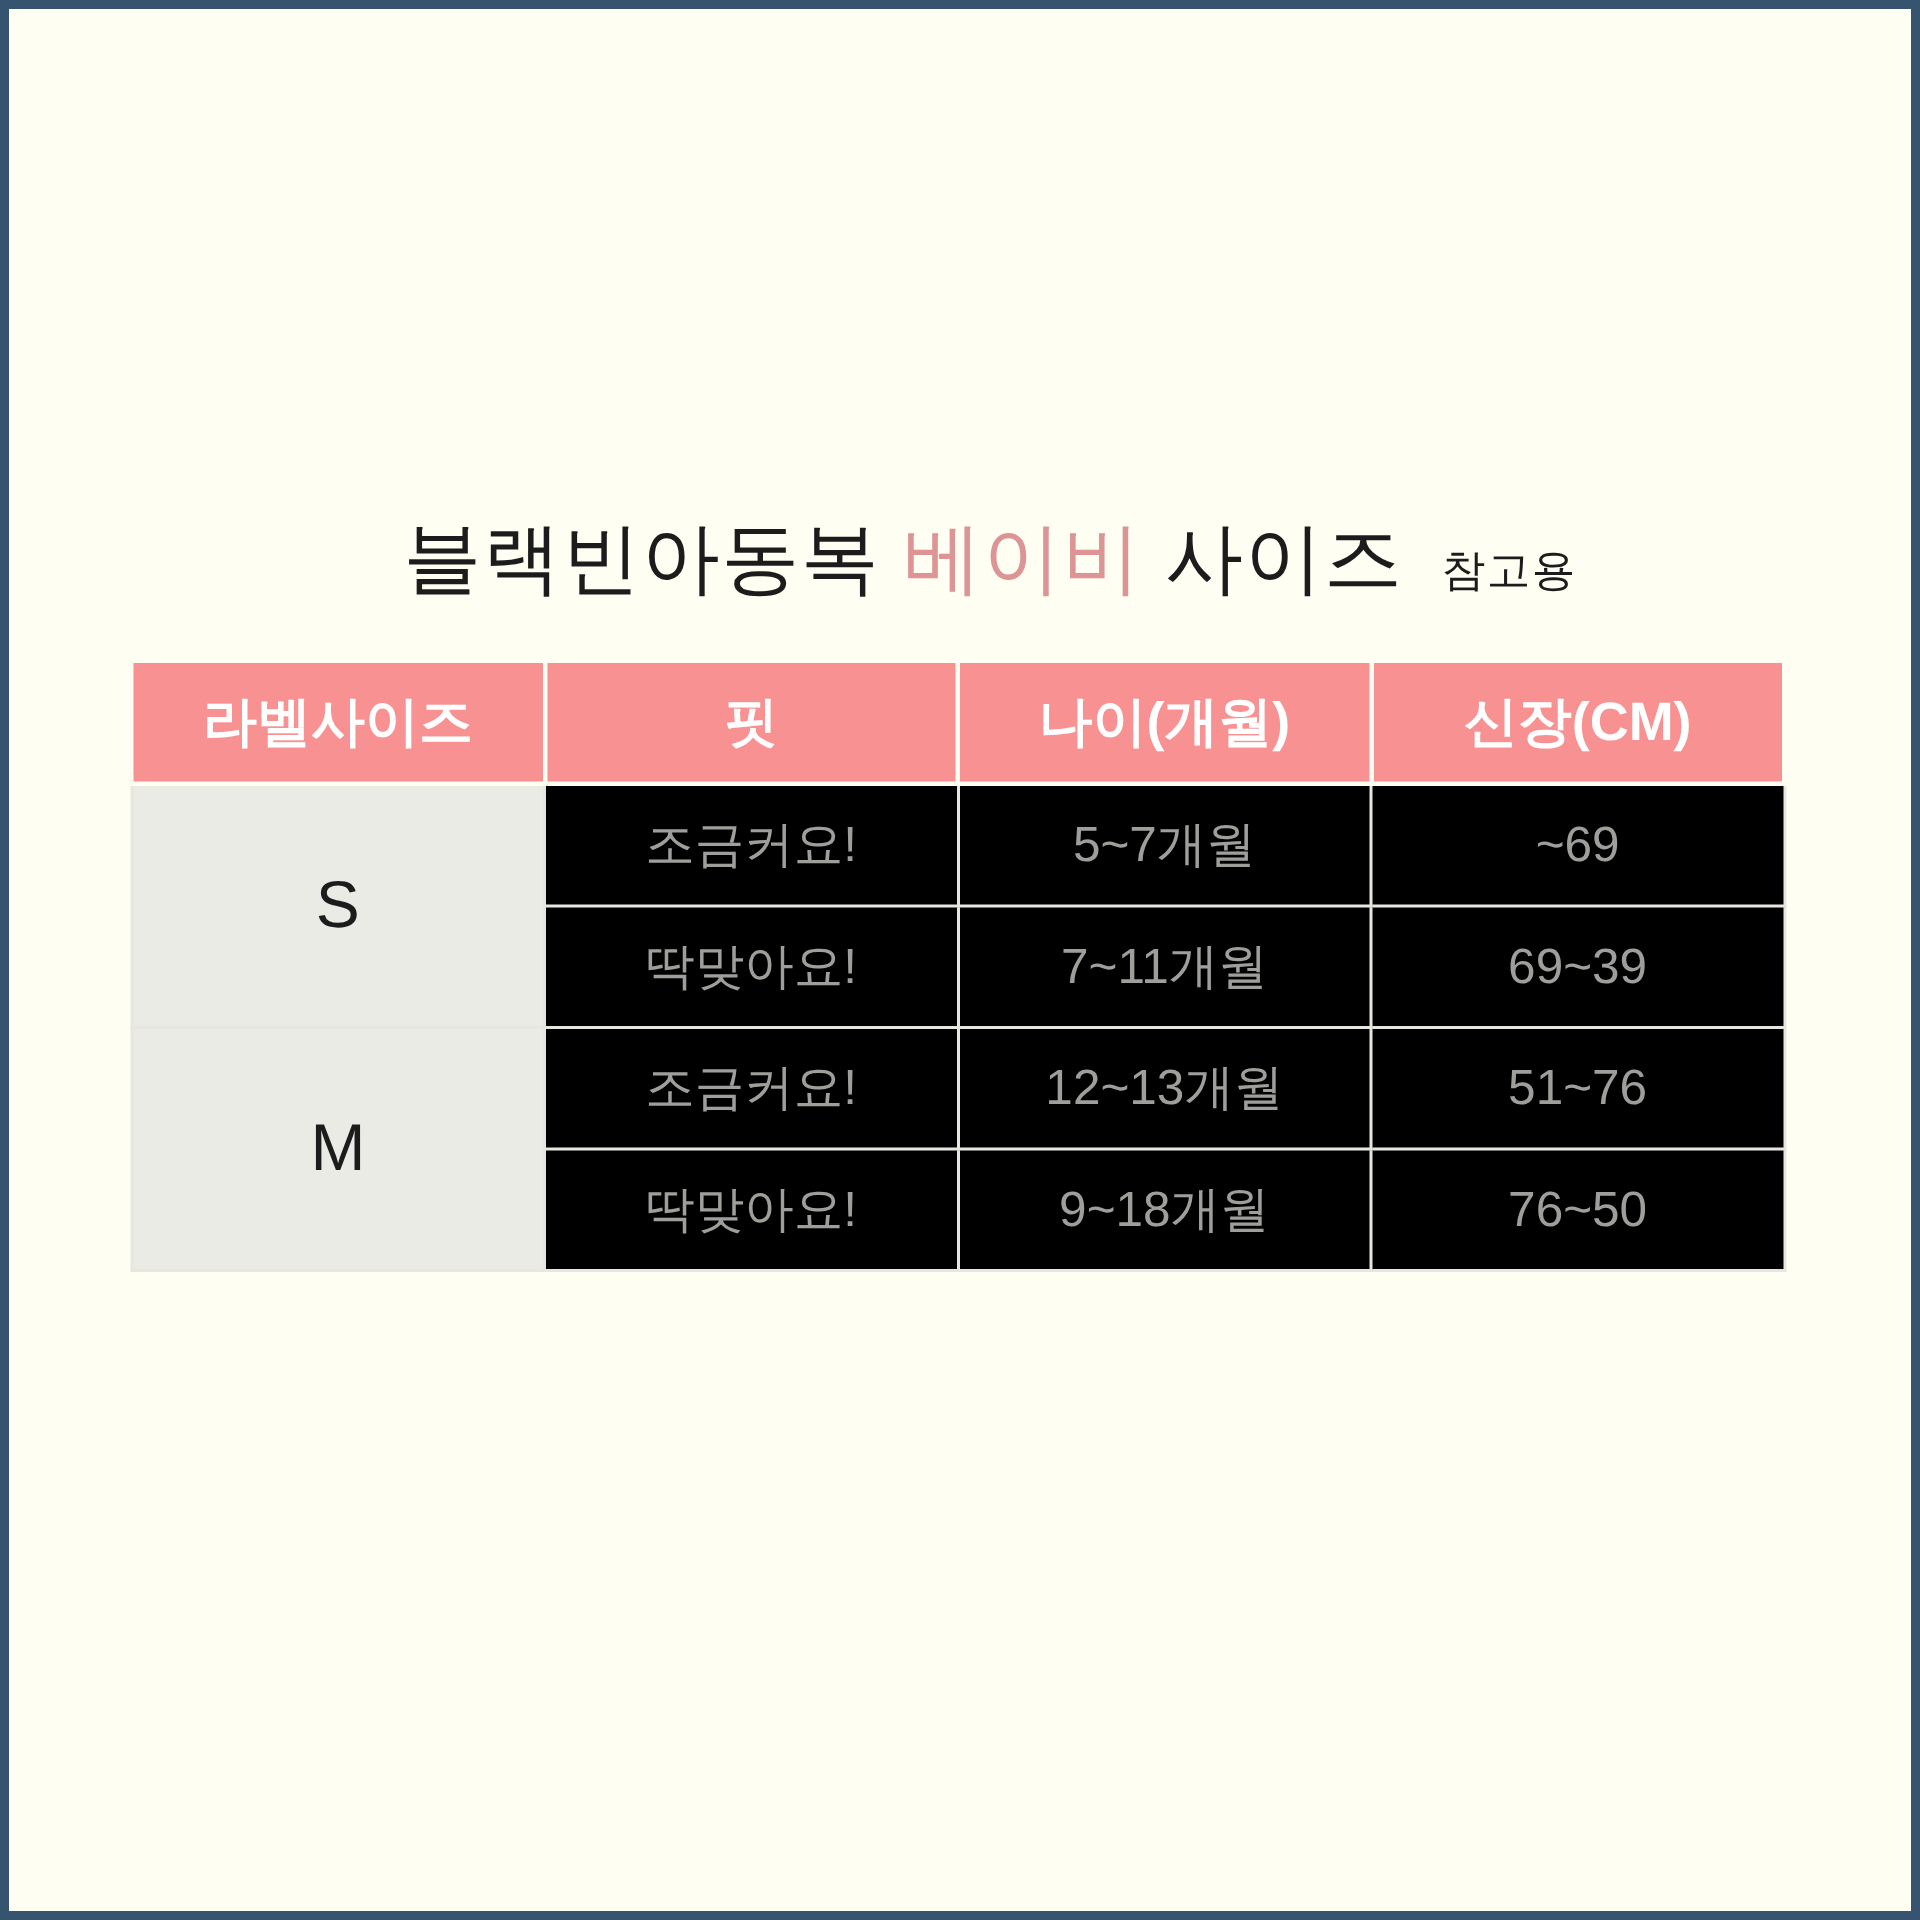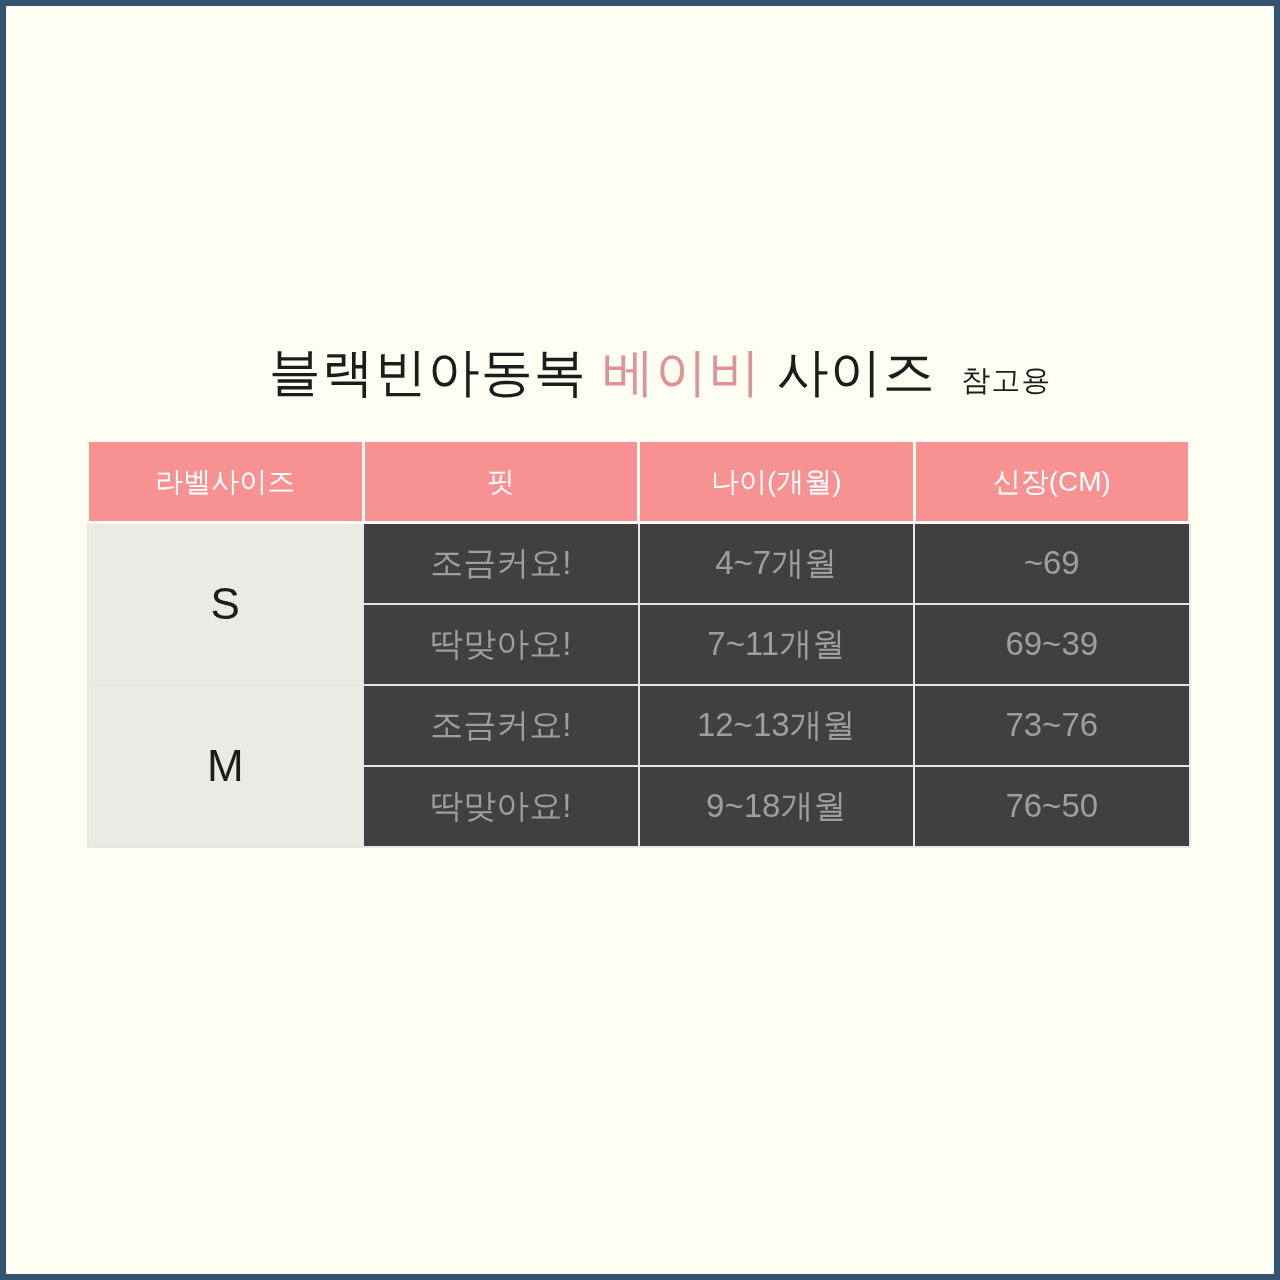--- a/index.html
+++ b/index.html
@@ -34,29 +34,29 @@
   table.size-table {
     position: absolute;
     left: 80px; top: 433px;
     width: 1105px;
     border-collapse: collapse;
     table-layout: fixed;
   }
   table.size-table th {
     background: #f89191;
     color: #ffffff;
-    font-size: 28px;
-    font-weight: normal;
+    font-size: 36px;
+    font-weight: bold;
     height: 82px;
     border: 3px solid #fffef3;
     text-align: center;
     vertical-align: middle;
   }
   table.size-table td {
-    background: #404040;
+    background: #000000;
     color: #9e9e9a;
     font-size: 33px;
     height: 81px;
     border: 2px solid #e7e7e0;
     text-align: center;
     vertical-align: middle;
   }
   table.size-table td.size-cell {
     background: #ebebe6;
     color: #1c1c1c;
@@ -81,33 +81,33 @@
         <th>라벨사이즈</th>
         <th>핏</th>
         <th>나이(개월)</th>
         <th>신장(CM)</th>
       </tr>
     </thead>
     <tbody>
       <tr>
         <td class="size-cell" rowspan="2">S</td>
         <td>조금커요!</td>
-        <td>4~7개월</td>
+        <td>5~7개월</td>
         <td>~69</td>
       </tr>
       <tr>
         <td>딱맞아요!</td>
         <td>7~11개월</td>
         <td>69~39</td>
       </tr>
       <tr>
         <td class="size-cell" rowspan="2">M</td>
         <td>조금커요!</td>
         <td>12~13개월</td>
-        <td>73~76</td>
+        <td>51~76</td>
       </tr>
       <tr>
         <td>딱맞아요!</td>
         <td>9~18개월</td>
         <td>76~50</td>
       </tr>
     </tbody>
   </table>
 
 </div>

